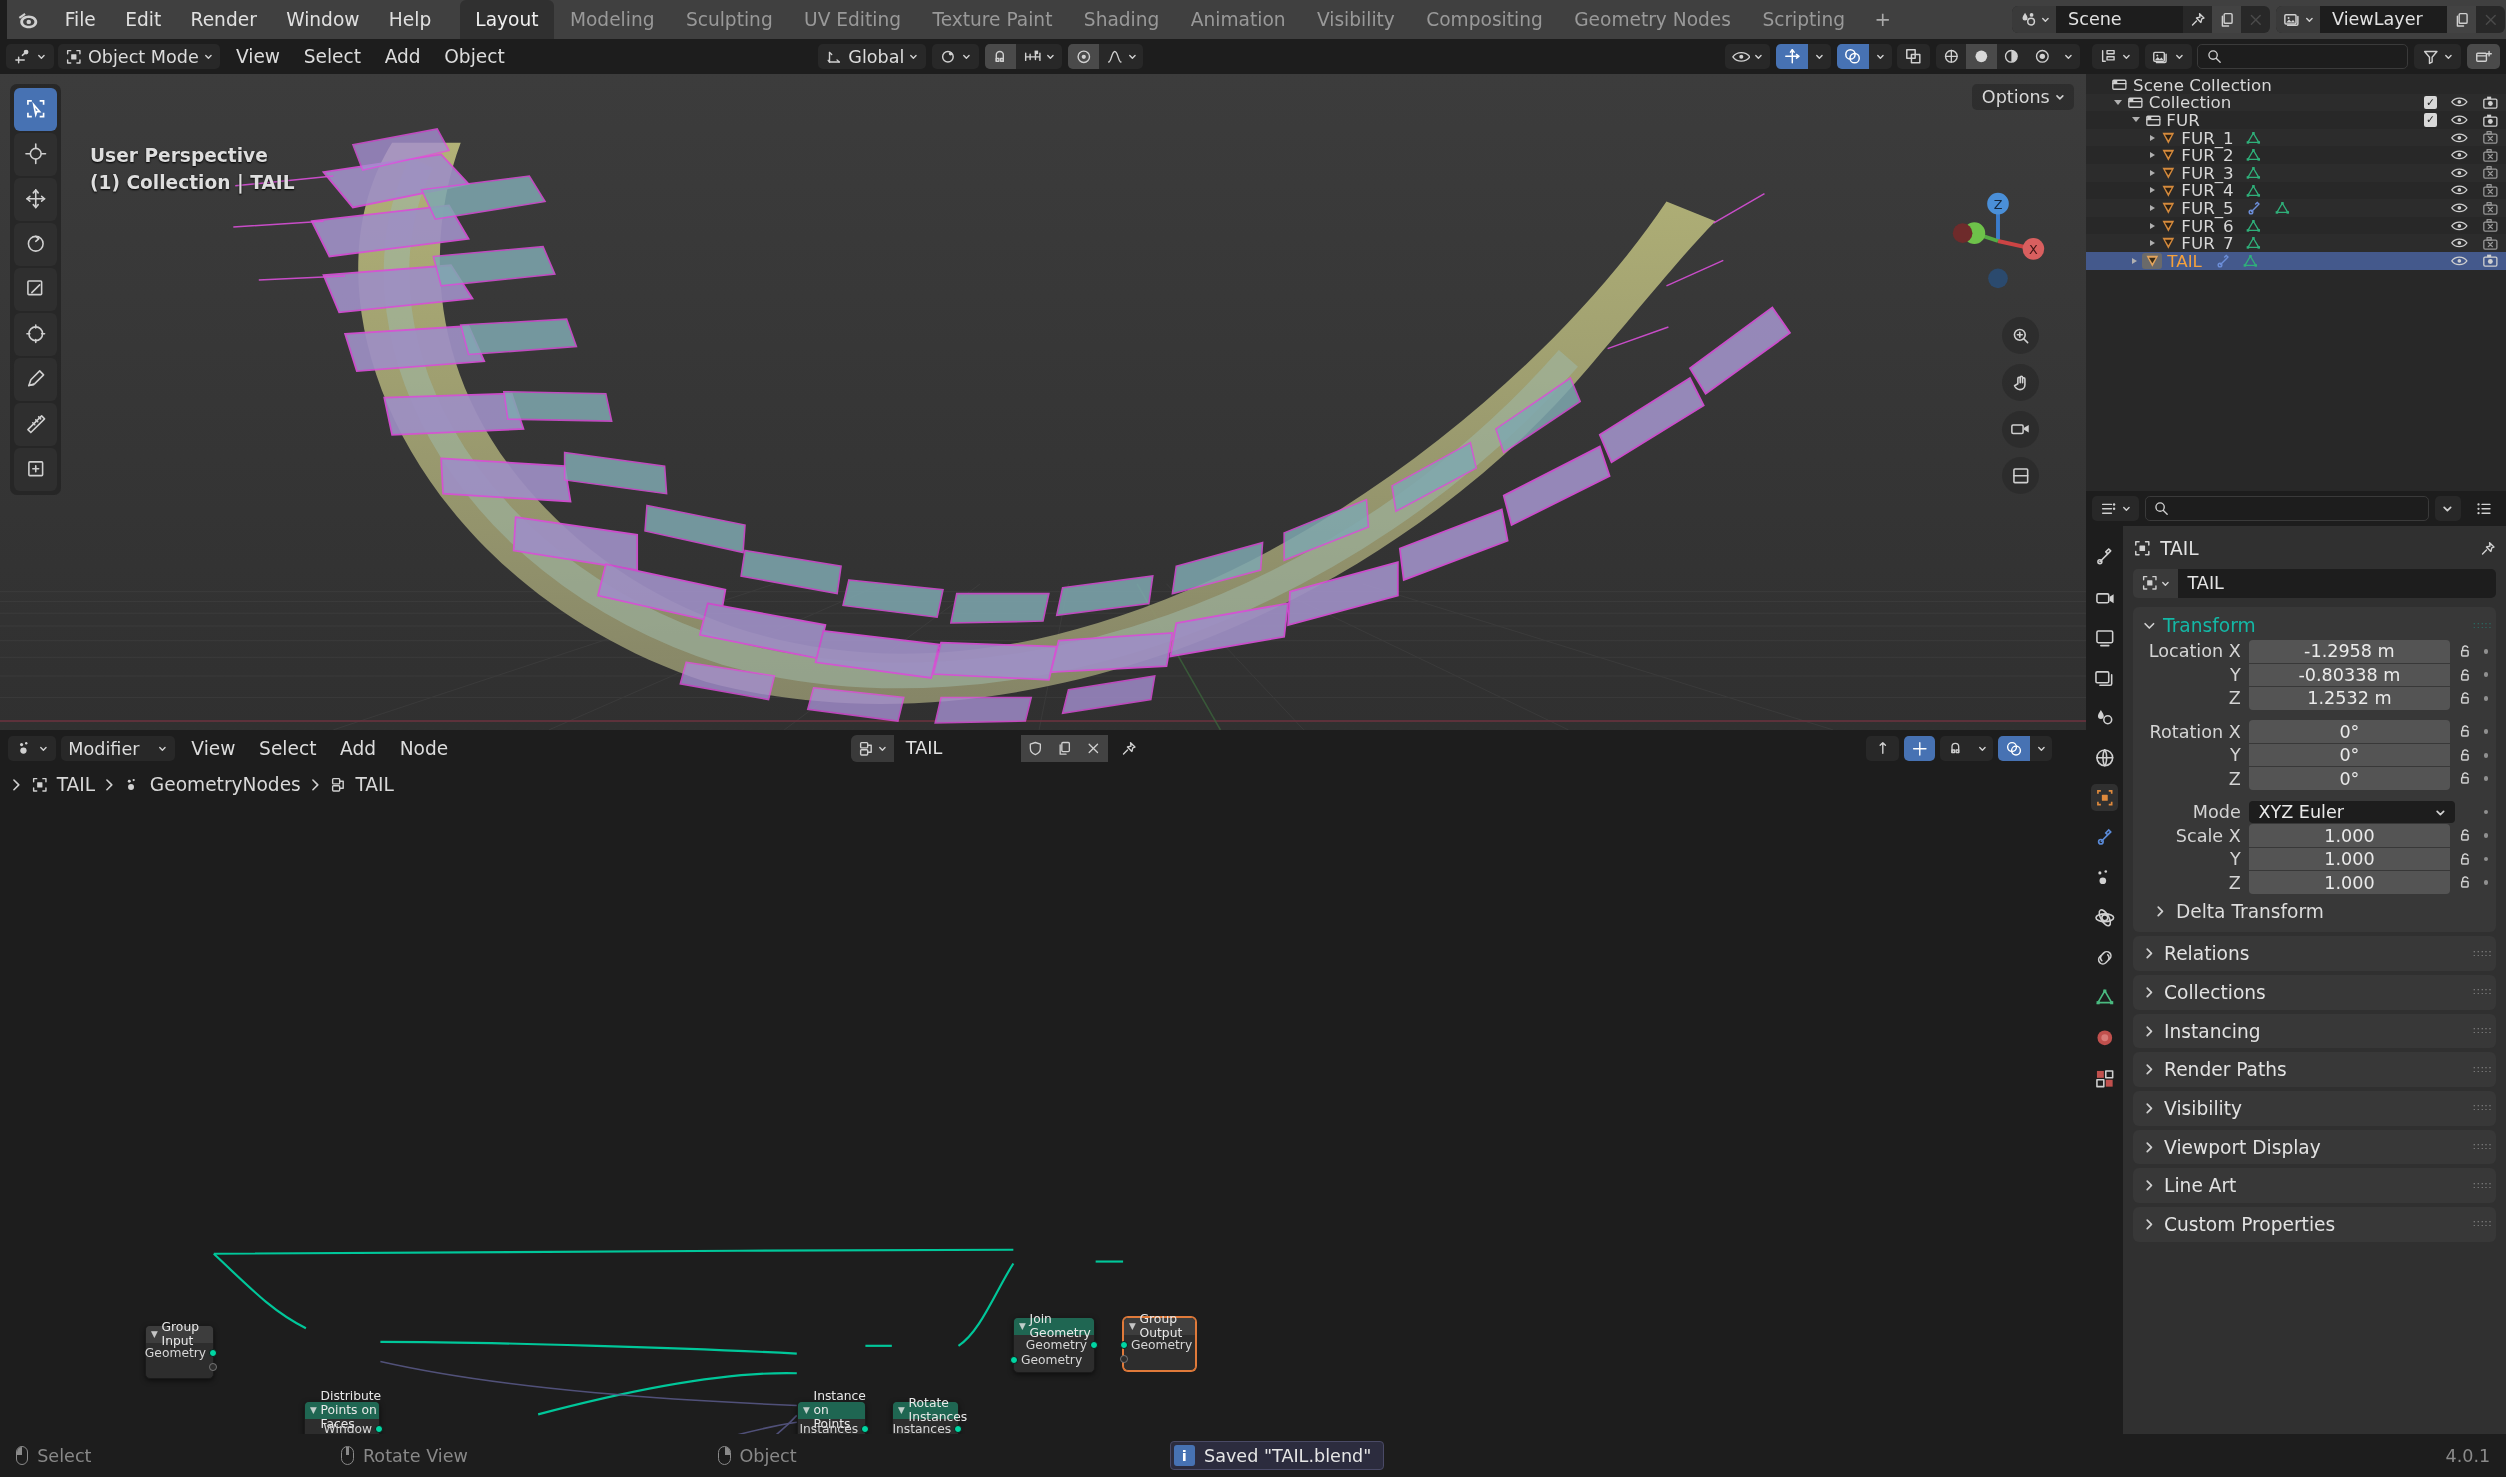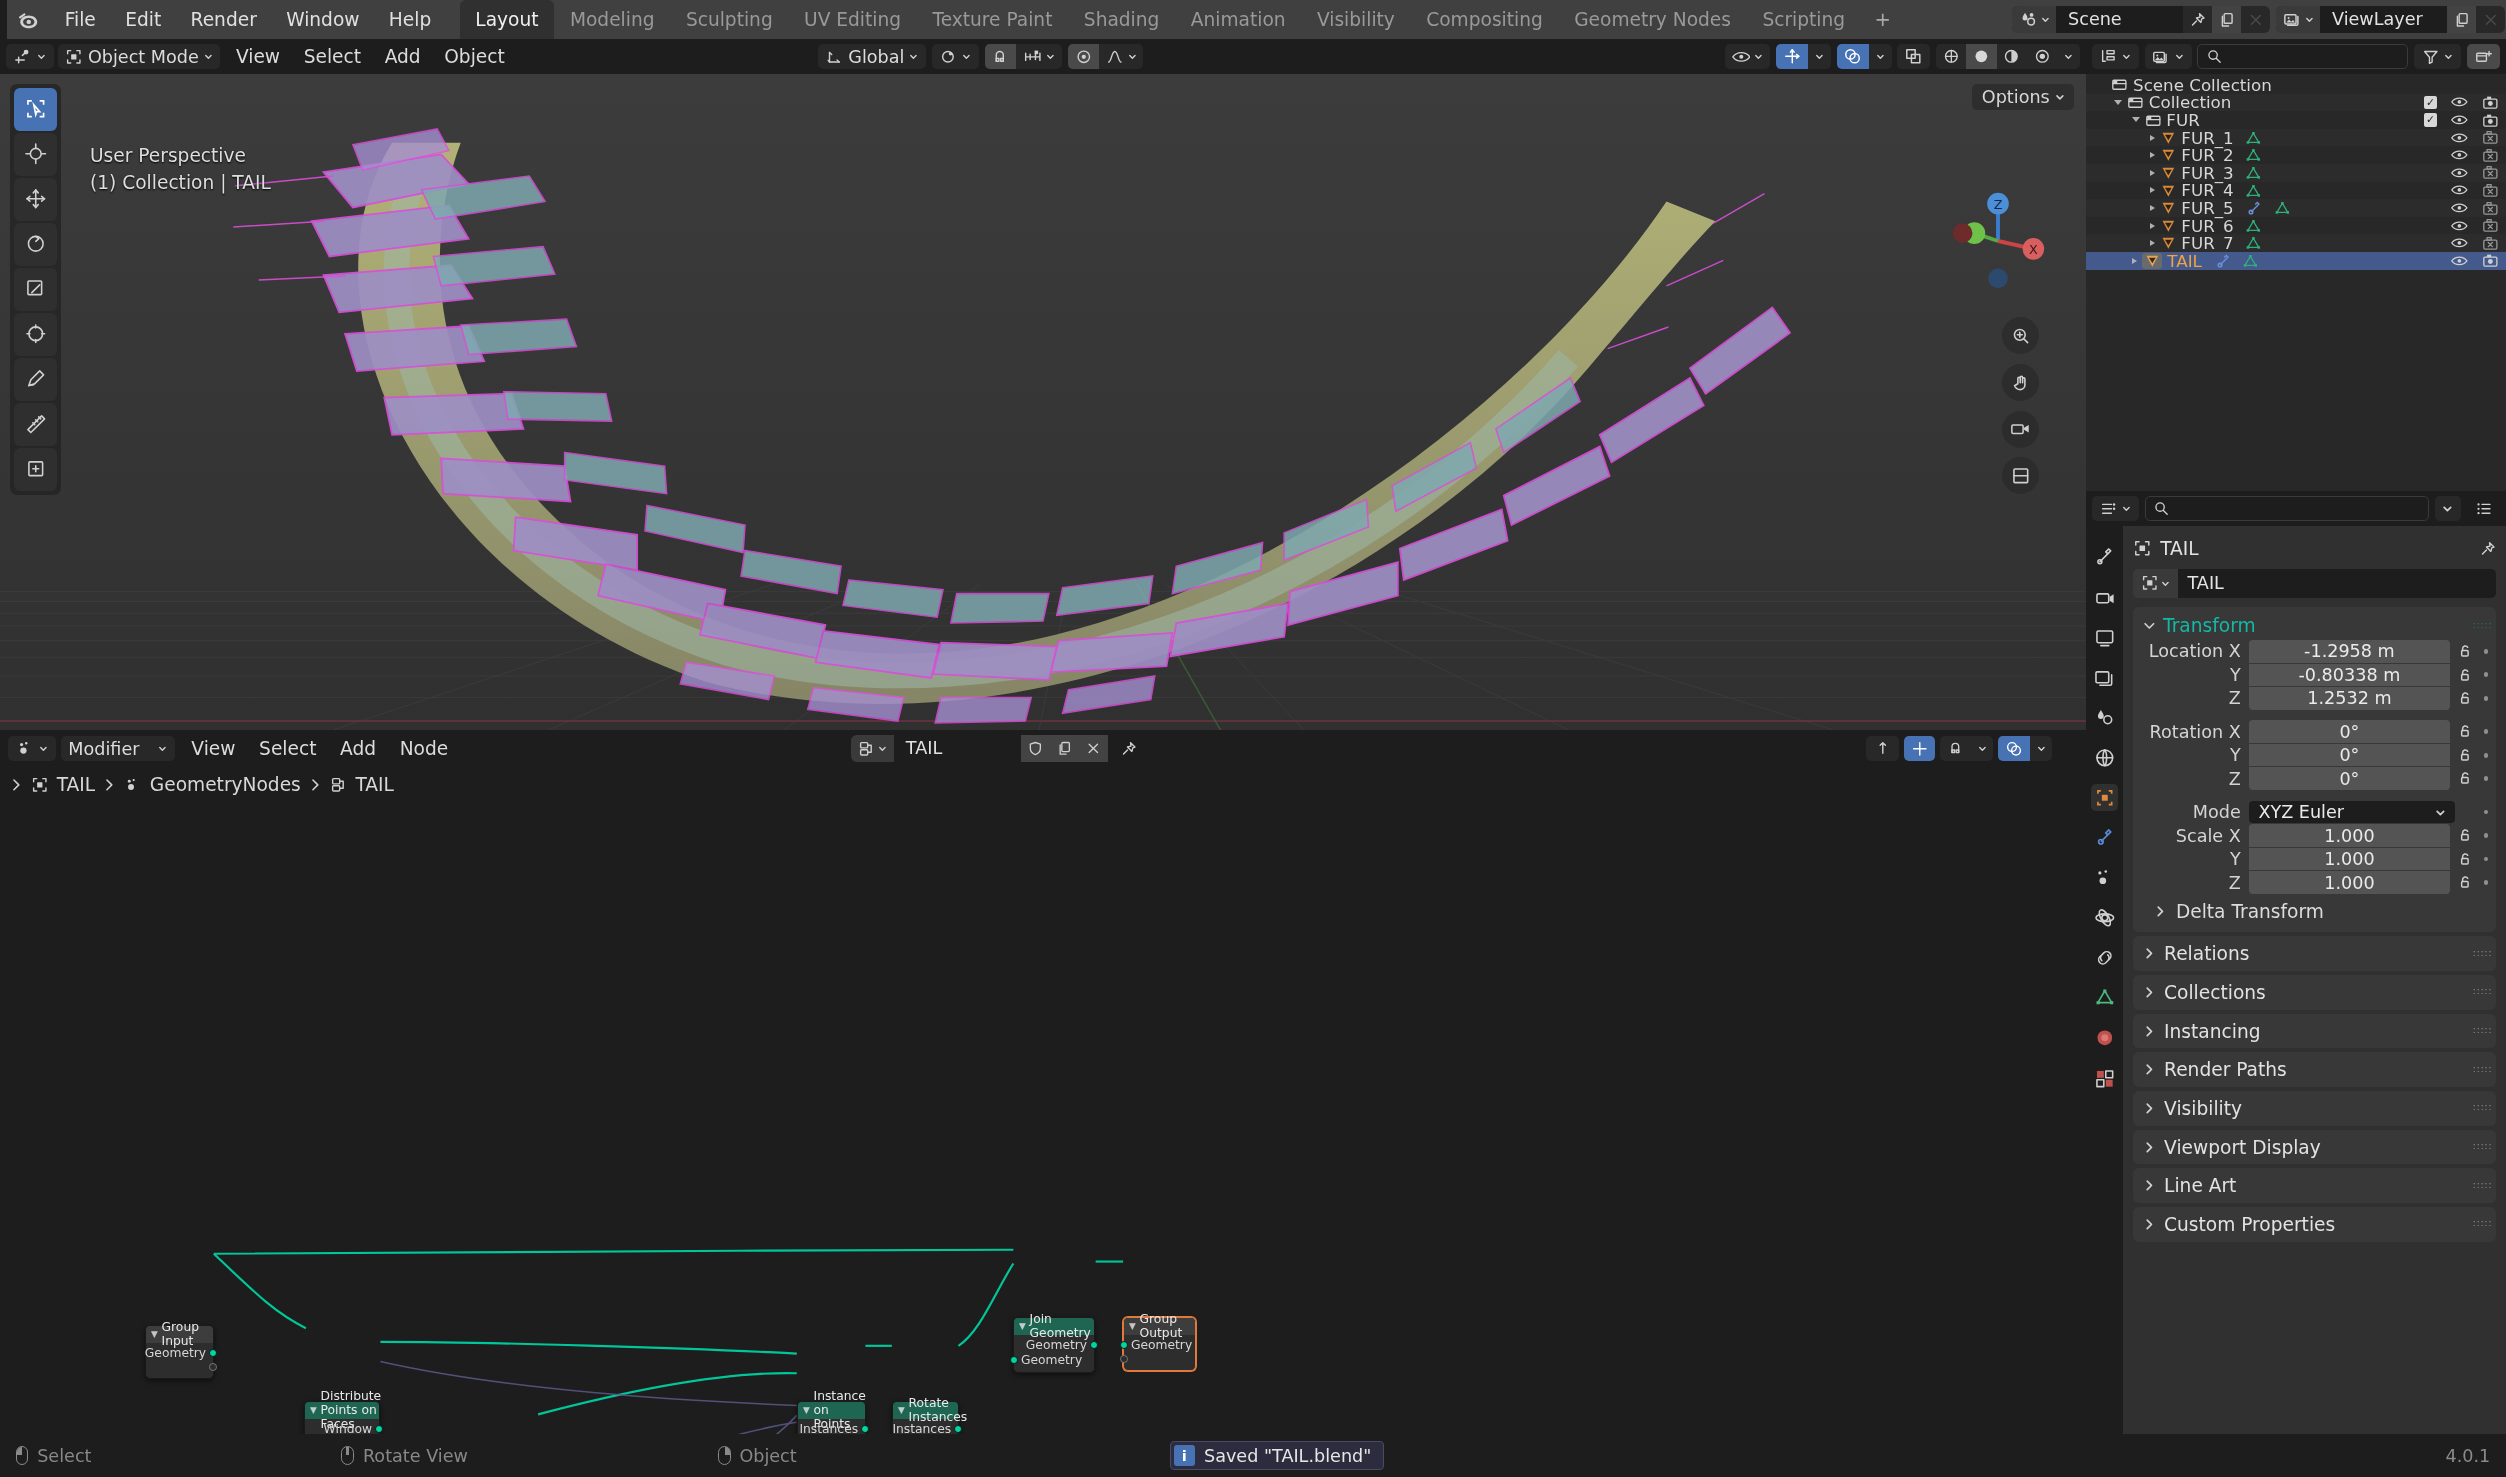--- a/index.html
+++ b/index.html
@@ -75,21 +75,21 @@
     background: #232323cc; border-radius: 6.9px; padding: 3.9px 0;
     display: flex; flex-direction: column; gap: 2px; align-items: center;
   }
   .tool-btn {
     width: 43px; height: 43px; border-radius: 5.9px; display: flex; align-items: center; justify-content: center;
     background: #2f2f2f;
   }
   .tool-btn.active { background: #4772b3; }
   .vp-text {
     position: absolute; left: 90px; top: 69px; font-size: 18.6px; color: #dedede;
-    text-shadow: 0 1px 2px #000; line-height: 1.45;
+    text-shadow: 0 1px 2px #000; line-height: 1.45; font-weight: bold;
   }
   .vp-options {
     position: absolute; right: 11.8px; top: 9.8px; display: flex; align-items: center; gap: 4.9px;
     background: #2a2a2acc; border-radius: 4.9px; padding: 2.9px 9.8px; font-size: 17.6px; color: #d8d8d8;
   }
   .gizmo-nav { position: absolute; right: 29px; top: 108px; width: 118px; height: 118px; }
   .nav-btns { position: absolute; right: 47px; top: 243px; display: flex; flex-direction: column; gap: 9.8px; }
   .nav-btn { width: 37px; height: 37px; border-radius: 50%; background: #2b2b2bcc;
     display: flex; align-items: center; justify-content: center; }
 

